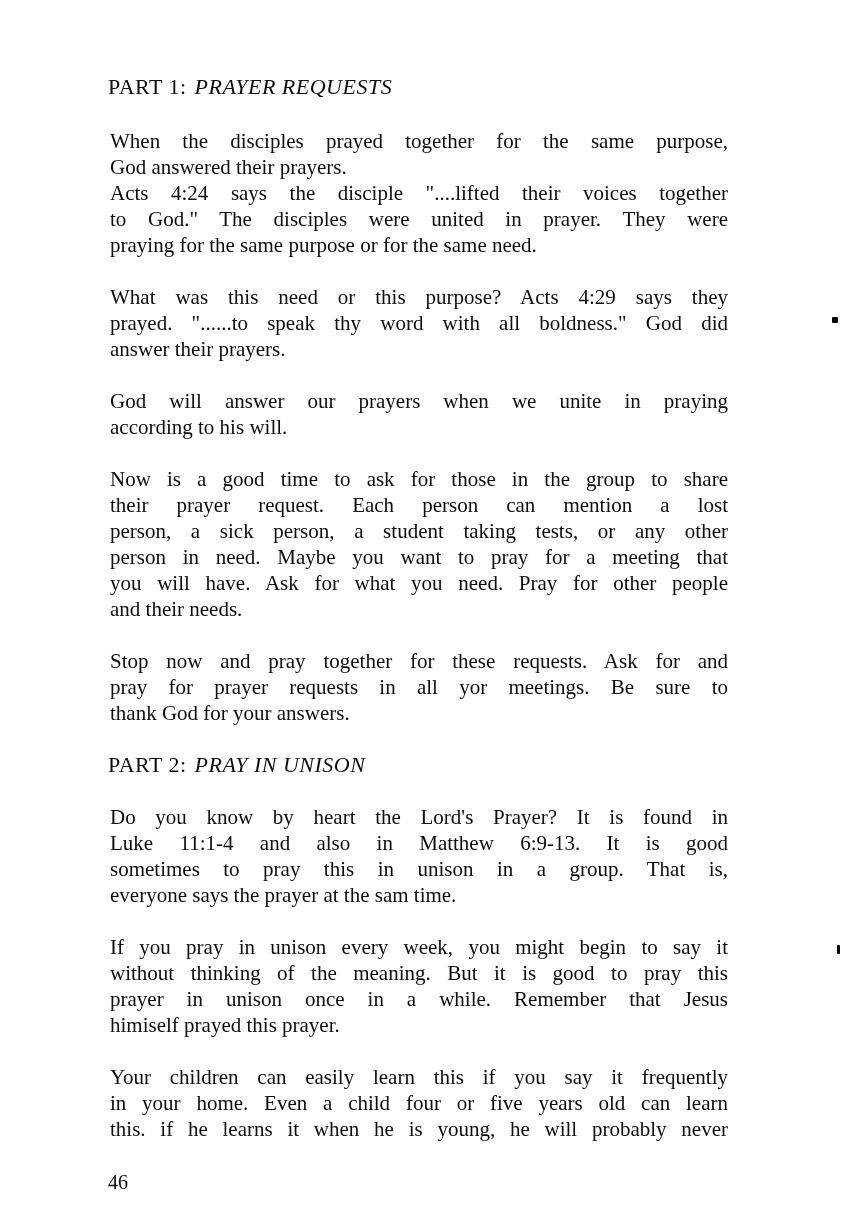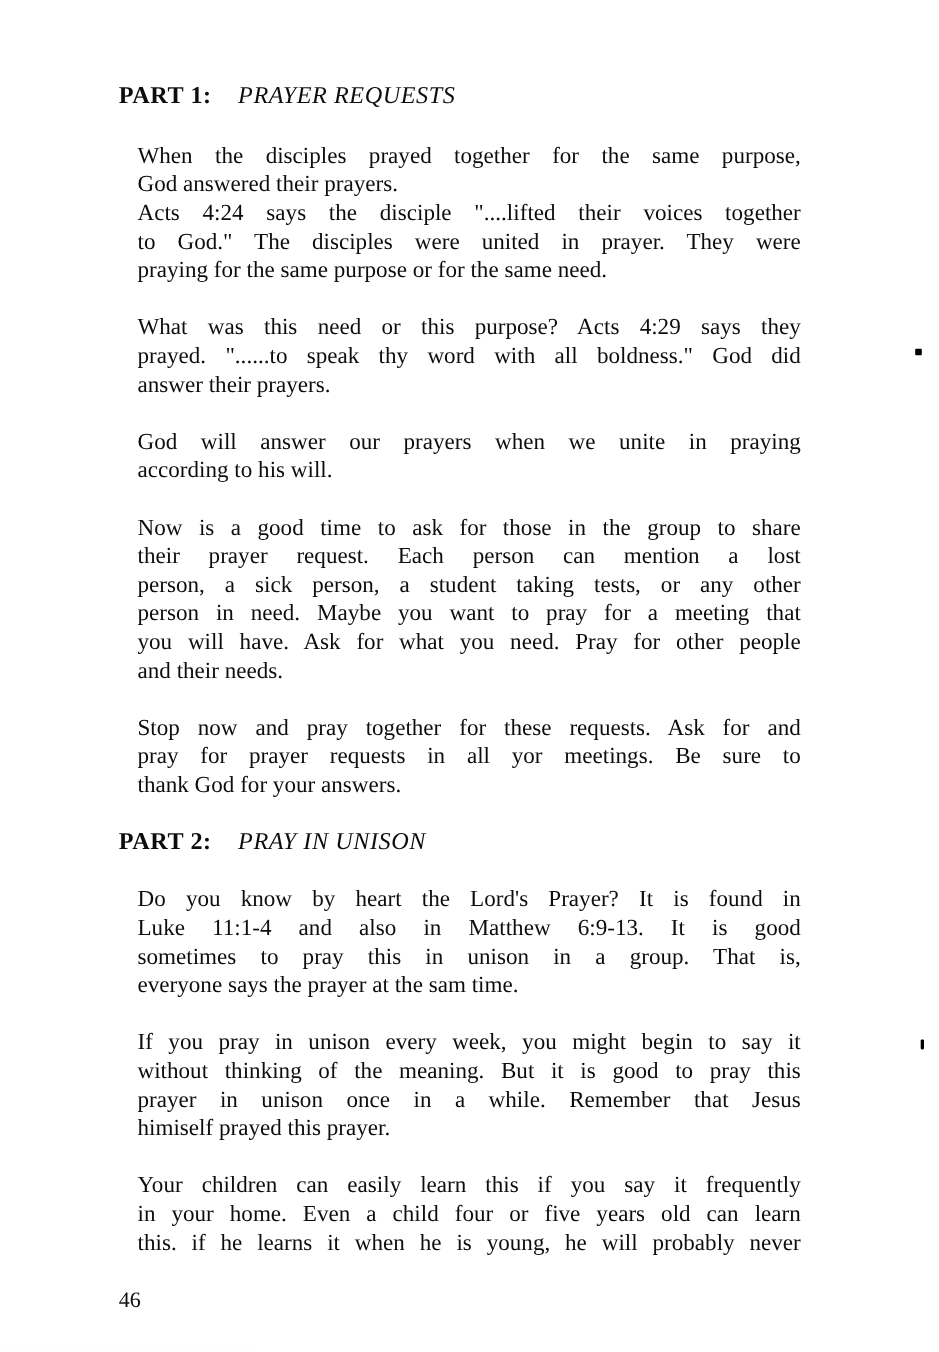--- a/index.html
+++ b/index.html
@@ -26,30 +26,30 @@
     font-size: 22px;
     line-height: 26px;
     margin: 0 0 28px 0;
     white-space: nowrap;
   }
   .heading.second {
     margin-top: 16px;
     margin-bottom: 26px;
   }
   .h-bold {
-    font-weight: 700;
-    margin-right: 24px;
+    font-weight: 400;
+    margin-right: 8px;
     letter-spacing: 0.5px;
   }
   .h-italic {
     font-style: italic;
     letter-spacing: 0.5px;
   }
   .para {
-    margin: 0 0 26px 17px;
+    margin: 0 0 26px 2px;
     font-size: 21px;
     line-height: 26px;
   }
   .line {
     text-align: left;
   }
   .line.just {
     text-align: justify;
     text-align-last: justify;
   }

